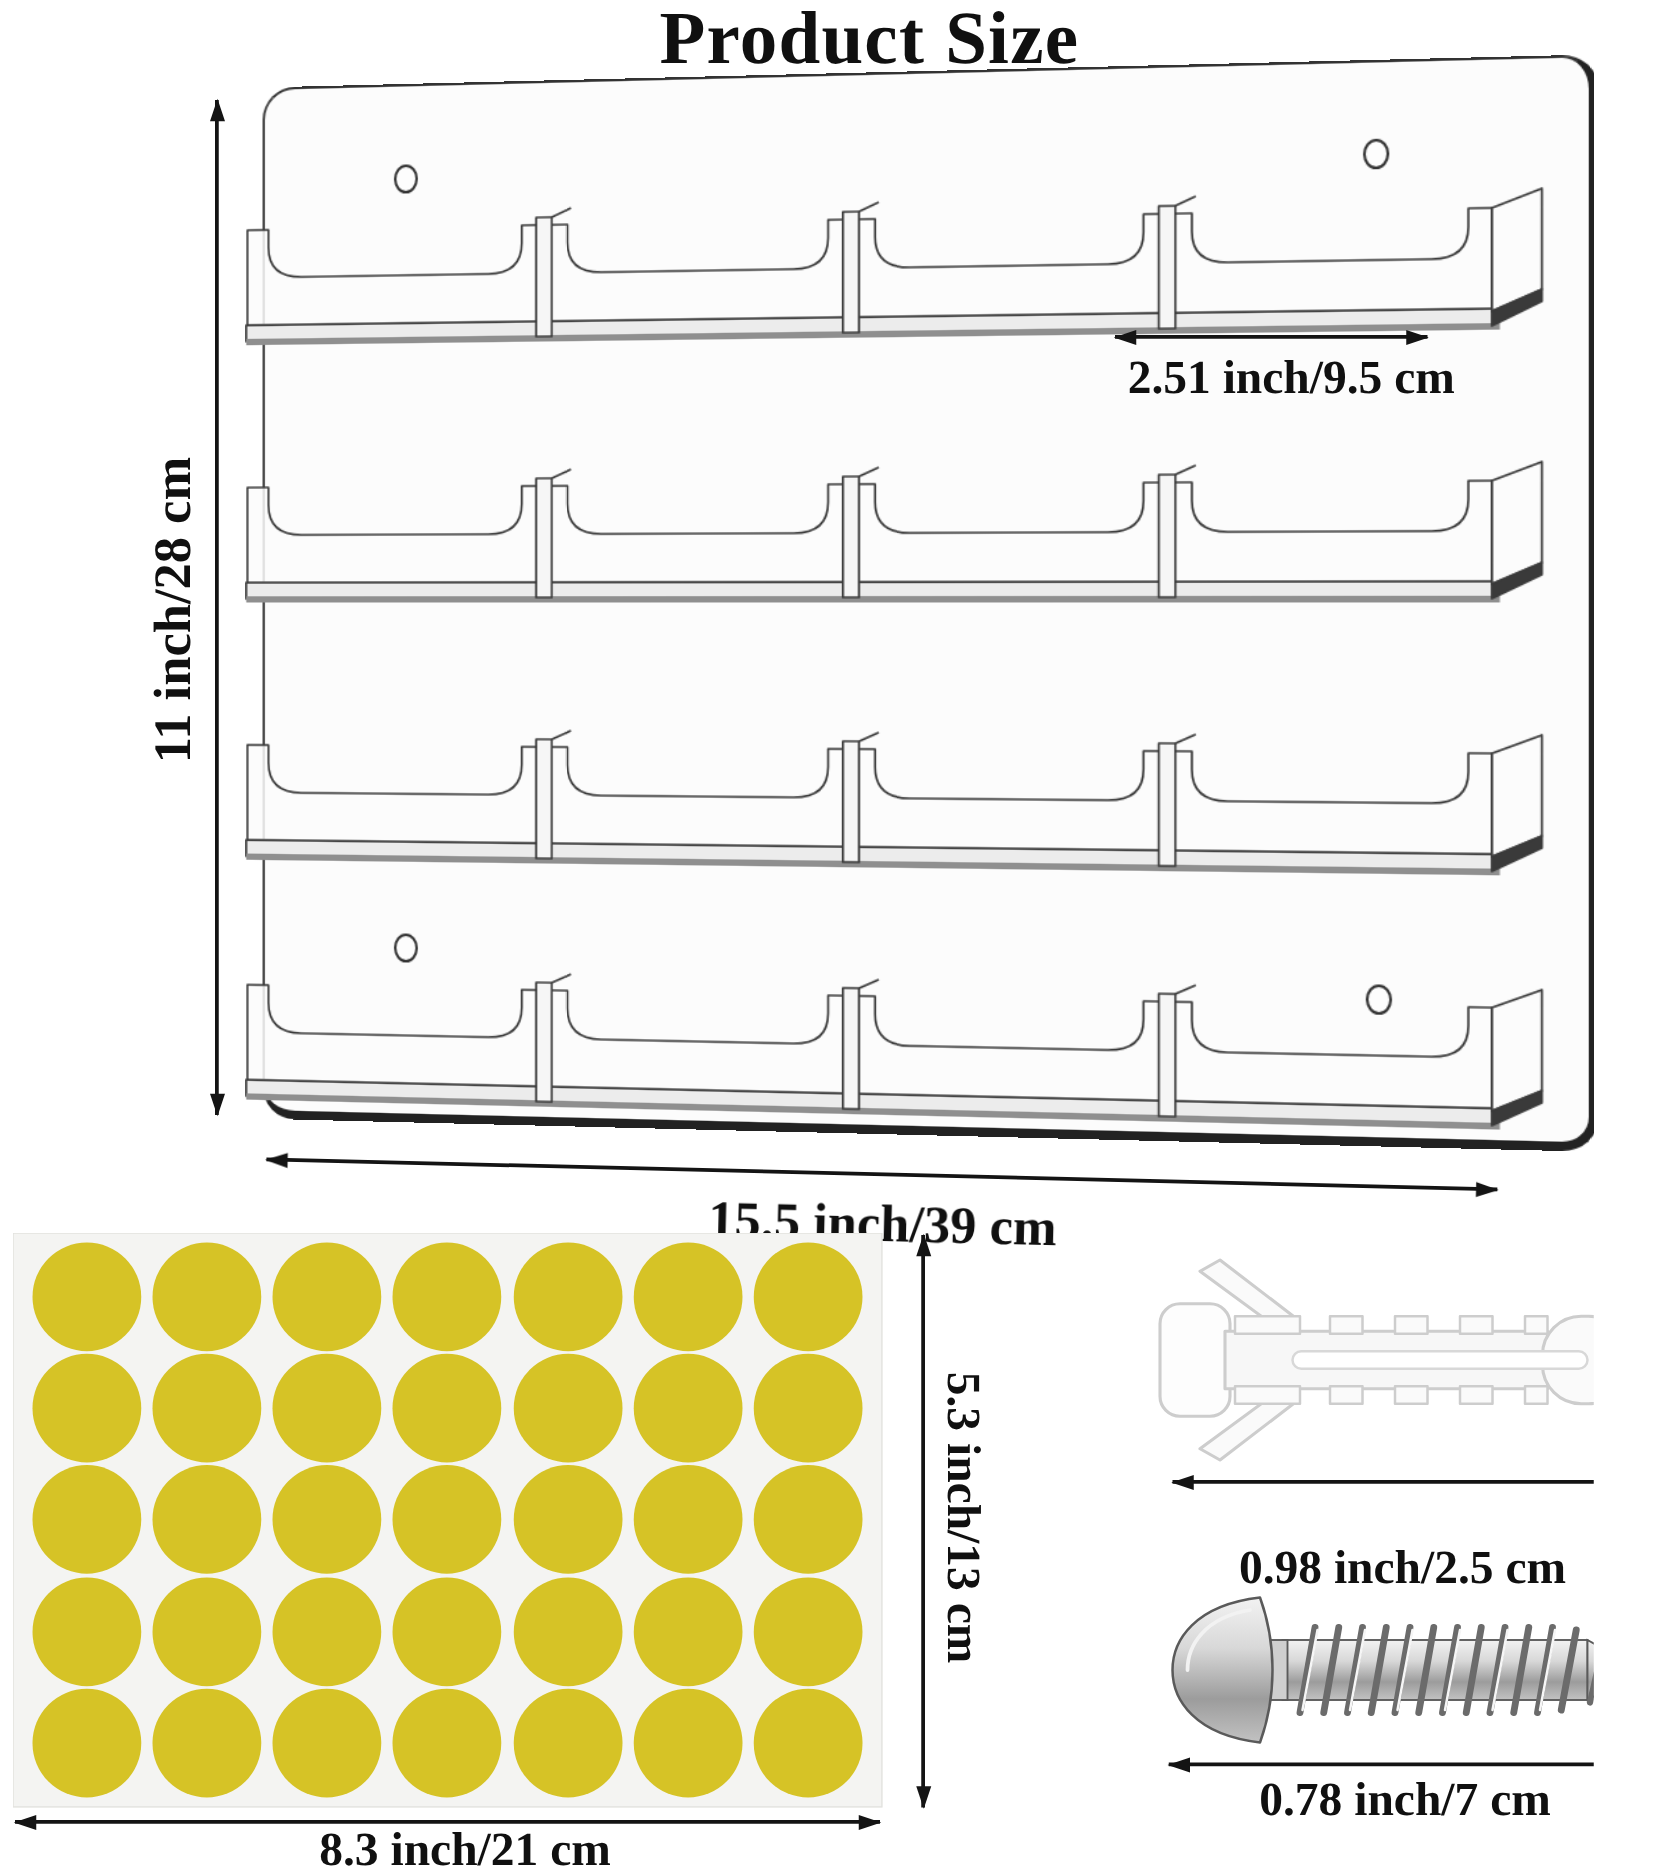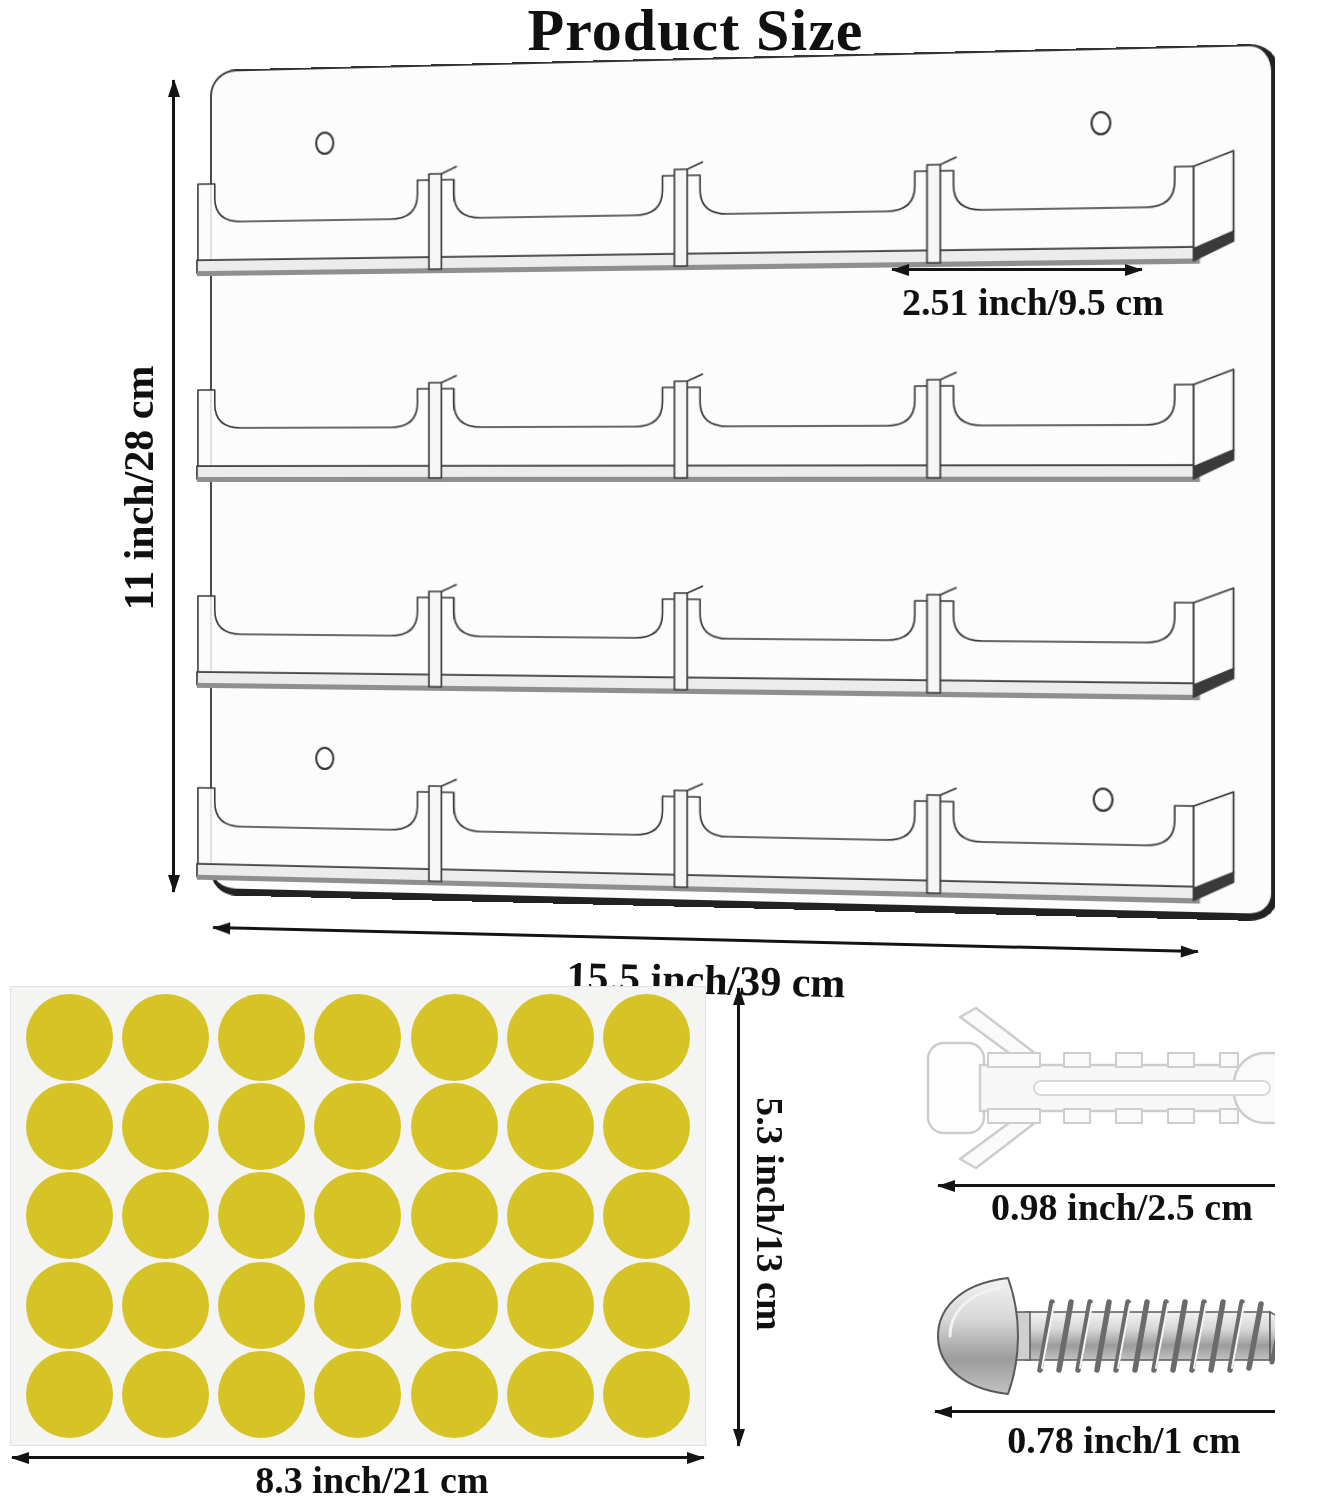--- a/index.html
+++ b/index.html
@@ -166,21 +166,21 @@
       <rect x="66" y="107" width="52" height="14" stroke-width="2"></rect>
       <rect x="142" y="107" width="26" height="14" stroke-width="2"></rect>
       <rect x="194" y="107" width="26" height="14" stroke-width="2"></rect>
       <rect x="246" y="107" width="26" height="14" stroke-width="2"></rect>
       <rect x="298" y="107" width="18" height="14" stroke-width="2"></rect>
       <rect x="312" y="51" width="68" height="70" rx="31" fill="#fafafa"></rect>
       <rect x="112" y="79" width="236" height="14" rx="7" fill="#ffffff" stroke="#d8d8d8" stroke-width="2"></rect>
     </g>
   </svg>
   <div class="arrow h" style="left:938px;top:1184px;width:368px;"></div>
-  <div class="dim-label" style="left:1122px;top:1207px;">0.98 inch/2.5 cm</div>
+  <div class="dim-label" style="left:1122px;top:1254px;">0.98 inch/2.5 cm</div>
 
   <svg class="hw" style="left:928px;top:1272px;" width="392" height="140" viewBox="0 0 392 140">
     <defs>
       <linearGradient id="mv" x1="0" y1="0" x2="0" y2="1">
         <stop offset="0" stop-color="#f2f2f2"></stop>
           <stop offset="0.35" stop-color="#d8d8d8"></stop>
         <stop offset="0.7" stop-color="#9c9c9c"></stop>
           <stop offset="1" stop-color="#c2c2c2"></stop>
       </linearGradient>
     </defs>
@@ -207,15 +207,15 @@
       <line x1="278" y1="32" x2="266" y2="96"></line>
         <line x1="316" y1="32" x2="304" y2="96"></line>
     </g>
     <polygon points="342,40 378,60 378,68 342,88" fill="url(#mv)" stroke="#5a5a5a" stroke-width="1.5"></polygon>
     <line x1="356" y1="38" x2="344" y2="90" stroke="#6b6b6b" stroke-width="5" stroke-linecap="round"></line>
     <rect x="86" y="40" width="16" height="48" fill="#cfcfcf" stroke="#5a5a5a" stroke-width="1.5"></rect>
     <path d="M80,6 C28,12 10,40 10,64 C10,88 28,116 80,122 C88,100 90,82 90,64 C90,46 88,28 80,6 Z" fill="url(#mv)" stroke="#5a5a5a" stroke-width="2" stroke-linejoin="round"></path>
     <path d="M72,16 C36,22 22,44 22,64" fill="none" stroke="#f2f2f2" stroke-width="3" stroke-linecap="round"></path>
   </svg>
   <div class="arrow h" style="left:935px;top:1410px;width:375px;"></div>
-  <div class="dim-label" style="left:1124px;top:1440px;">0.78 inch/1 cm</div>
+  <div class="dim-label" style="left:1124px;top:1440px;">0.78 inch/7 cm</div>
 
 </div>
 
 </body></html>

